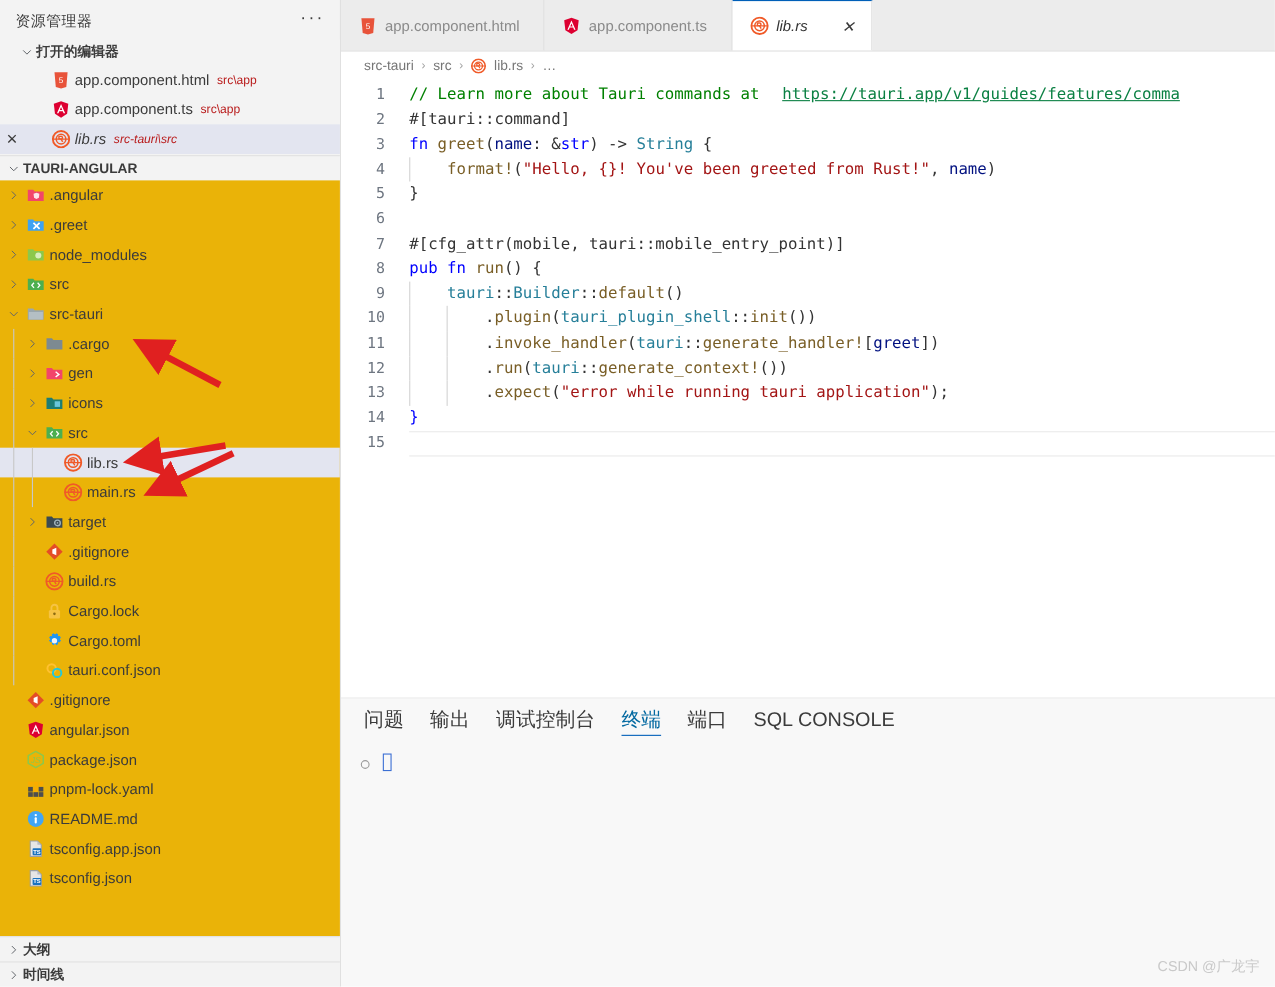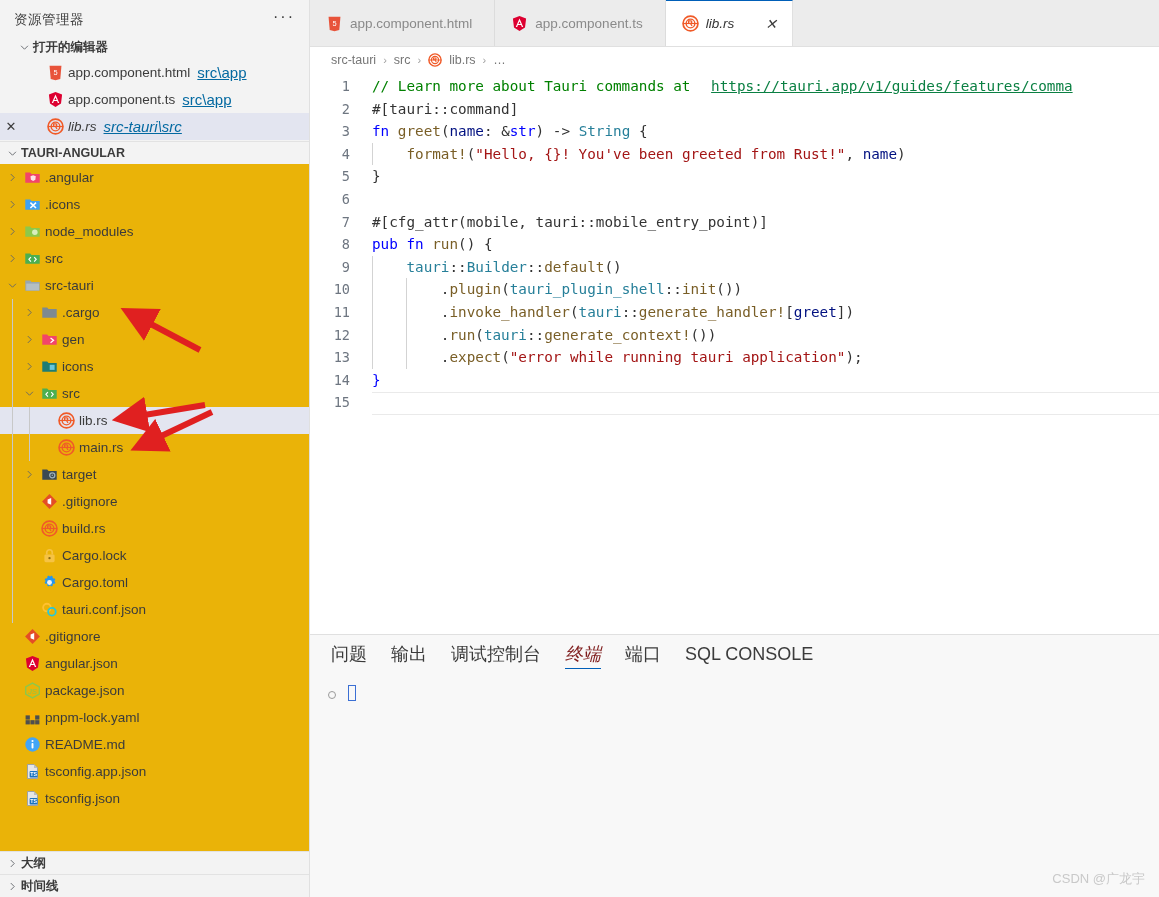--- a/index.html
+++ b/index.html
@@ -76,21 +76,21 @@
     align-items: center;
     font-size: 13.5px;
     color: #3b3b3b;
     white-space: nowrap;
     cursor: pointer;
     position: relative;
   }
   .row.selected { background: #e3e5f0; }
   .row .label { color: #3b3b3b; }
   .row .desc {
-    color: #0369a1; font-size: 15px; margin-left: 7px; text-decoration: underline;
+    color: #b91c1c; font-size: 11px; margin-left: 7px;
   }
   .row.italic .label, .row.italic .desc { font-style: italic; }
 
   .closebox {
     width: 22px; min-width: 22px; display: inline-flex;
     align-items: center; justify-content: center;
     color: #3b3b3b; font-size: 13px;
   }
   .spacer22 { width: 22px; min-width: 22px; }
 
@@ -248,21 +248,21 @@
     background: #f8f8f8;
   }
   .ptab {
     font-size: 18px;
     color: #3b3b3b;
     height: 38px;
     display: flex; align-items: center;
     position: relative;
     cursor: pointer;
   }
-  .ptab.active { color: #7f1d1d; font-style: italic; }
+  .ptab.active { color: #0369a1; }
   .ptab.active::after {
     content: "";
     position: absolute;
     left: 0; right: 0; bottom: 4px; height: 1.5px;
     background: #005fb8;
   }
   .terminal-body {
     flex: 1 1 auto;
     padding: 12px 0 0 18px;
     font-family: "DejaVu Sans Mono", "Liberation Mono", monospace;
@@ -394,21 +394,21 @@
             <svg width="11" height="11" viewBox="0 0 16 16">
               <path d="M5.5 3 L10.5 8 L5.5 13" fill="none" stroke="#5f6368" stroke-width="1.3"></path>
             </svg>
           </span>
           <span class="ficon">
             <svg width="17" height="17" viewBox="0 0 16 16">
               <path d="M1.2 3.3 h4.6 l1.3 1.5 h7.7 v8.1 H1.2 z" fill="#3ea2f2"></path>
                 <path d="M6 6.2 L11.3 11.3 M11.3 6.2 L6 11.3" stroke="#fff" stroke-width="1.5"></path>
             </svg>
           </span>
-          <span class="label">.icons</span>
+          <span class="label">.greet</span>
         </div>
         <div class="row">
           <span style="width:4px;min-width:4px"></span>
           <span class="twisty">
             <svg width="11" height="11" viewBox="0 0 16 16">
               <path d="M5.5 3 L10.5 8 L5.5 13" fill="none" stroke="#5f6368" stroke-width="1.3"></path>
             </svg>
           </span>
           <span class="ficon">
             <svg width="17" height="17" viewBox="0 0 16 16">

